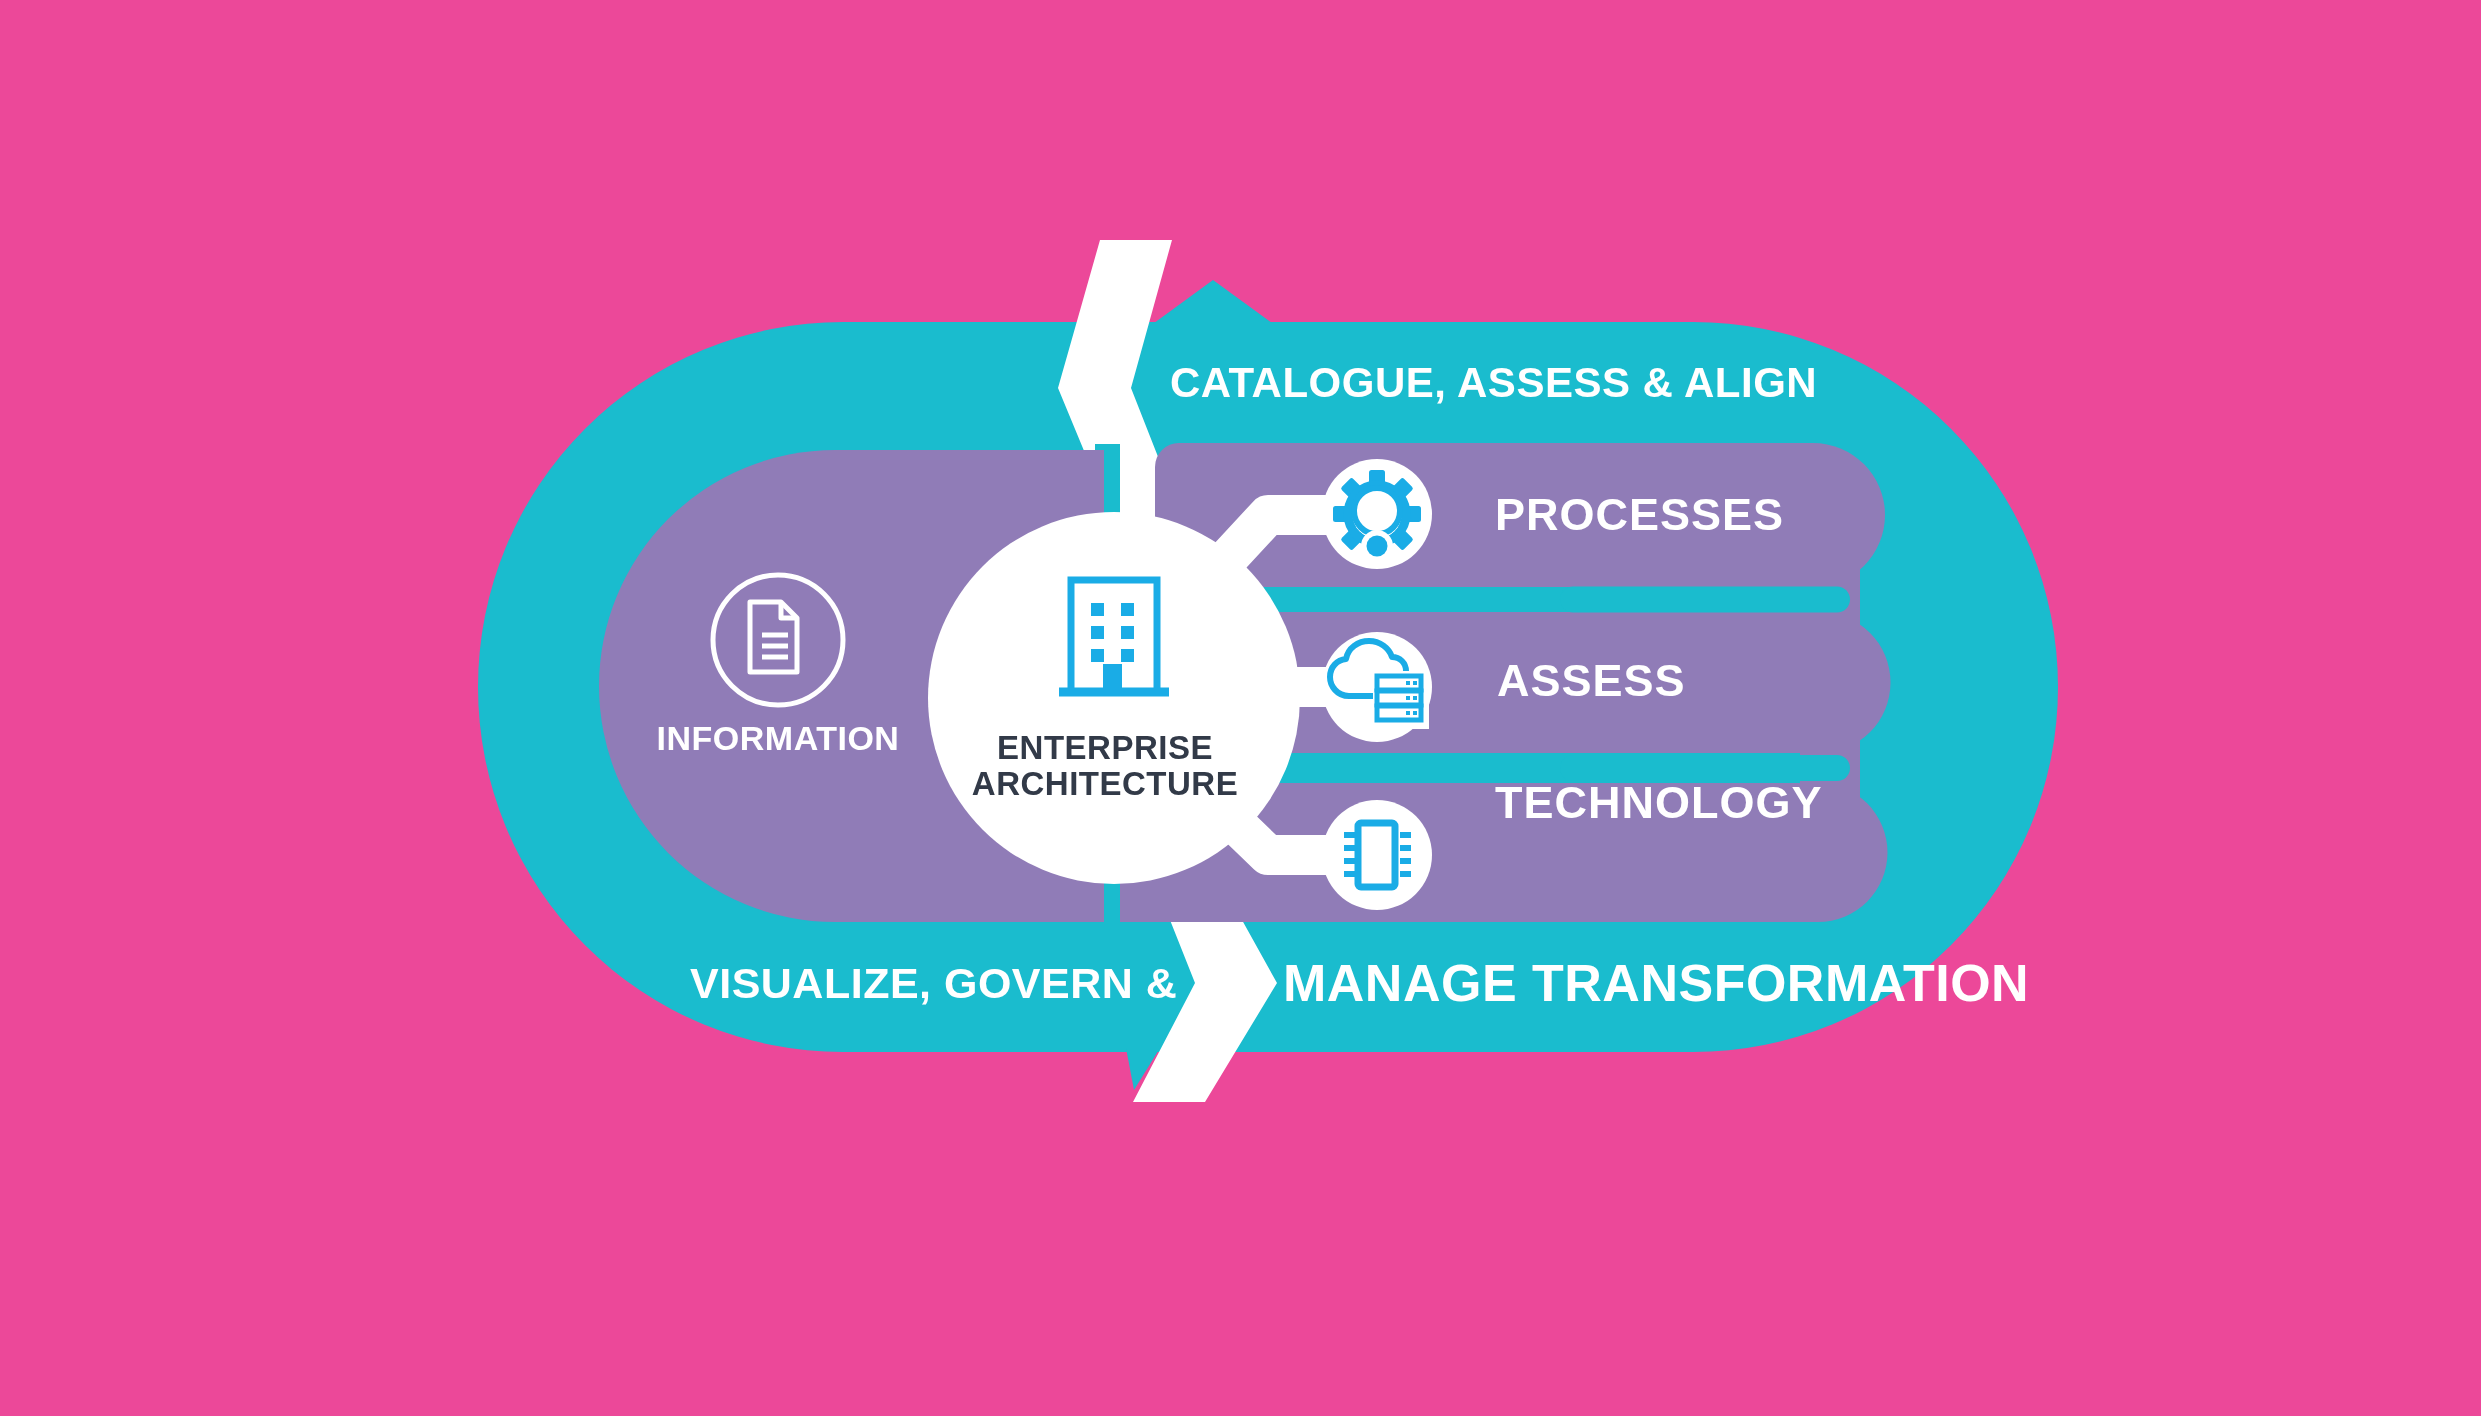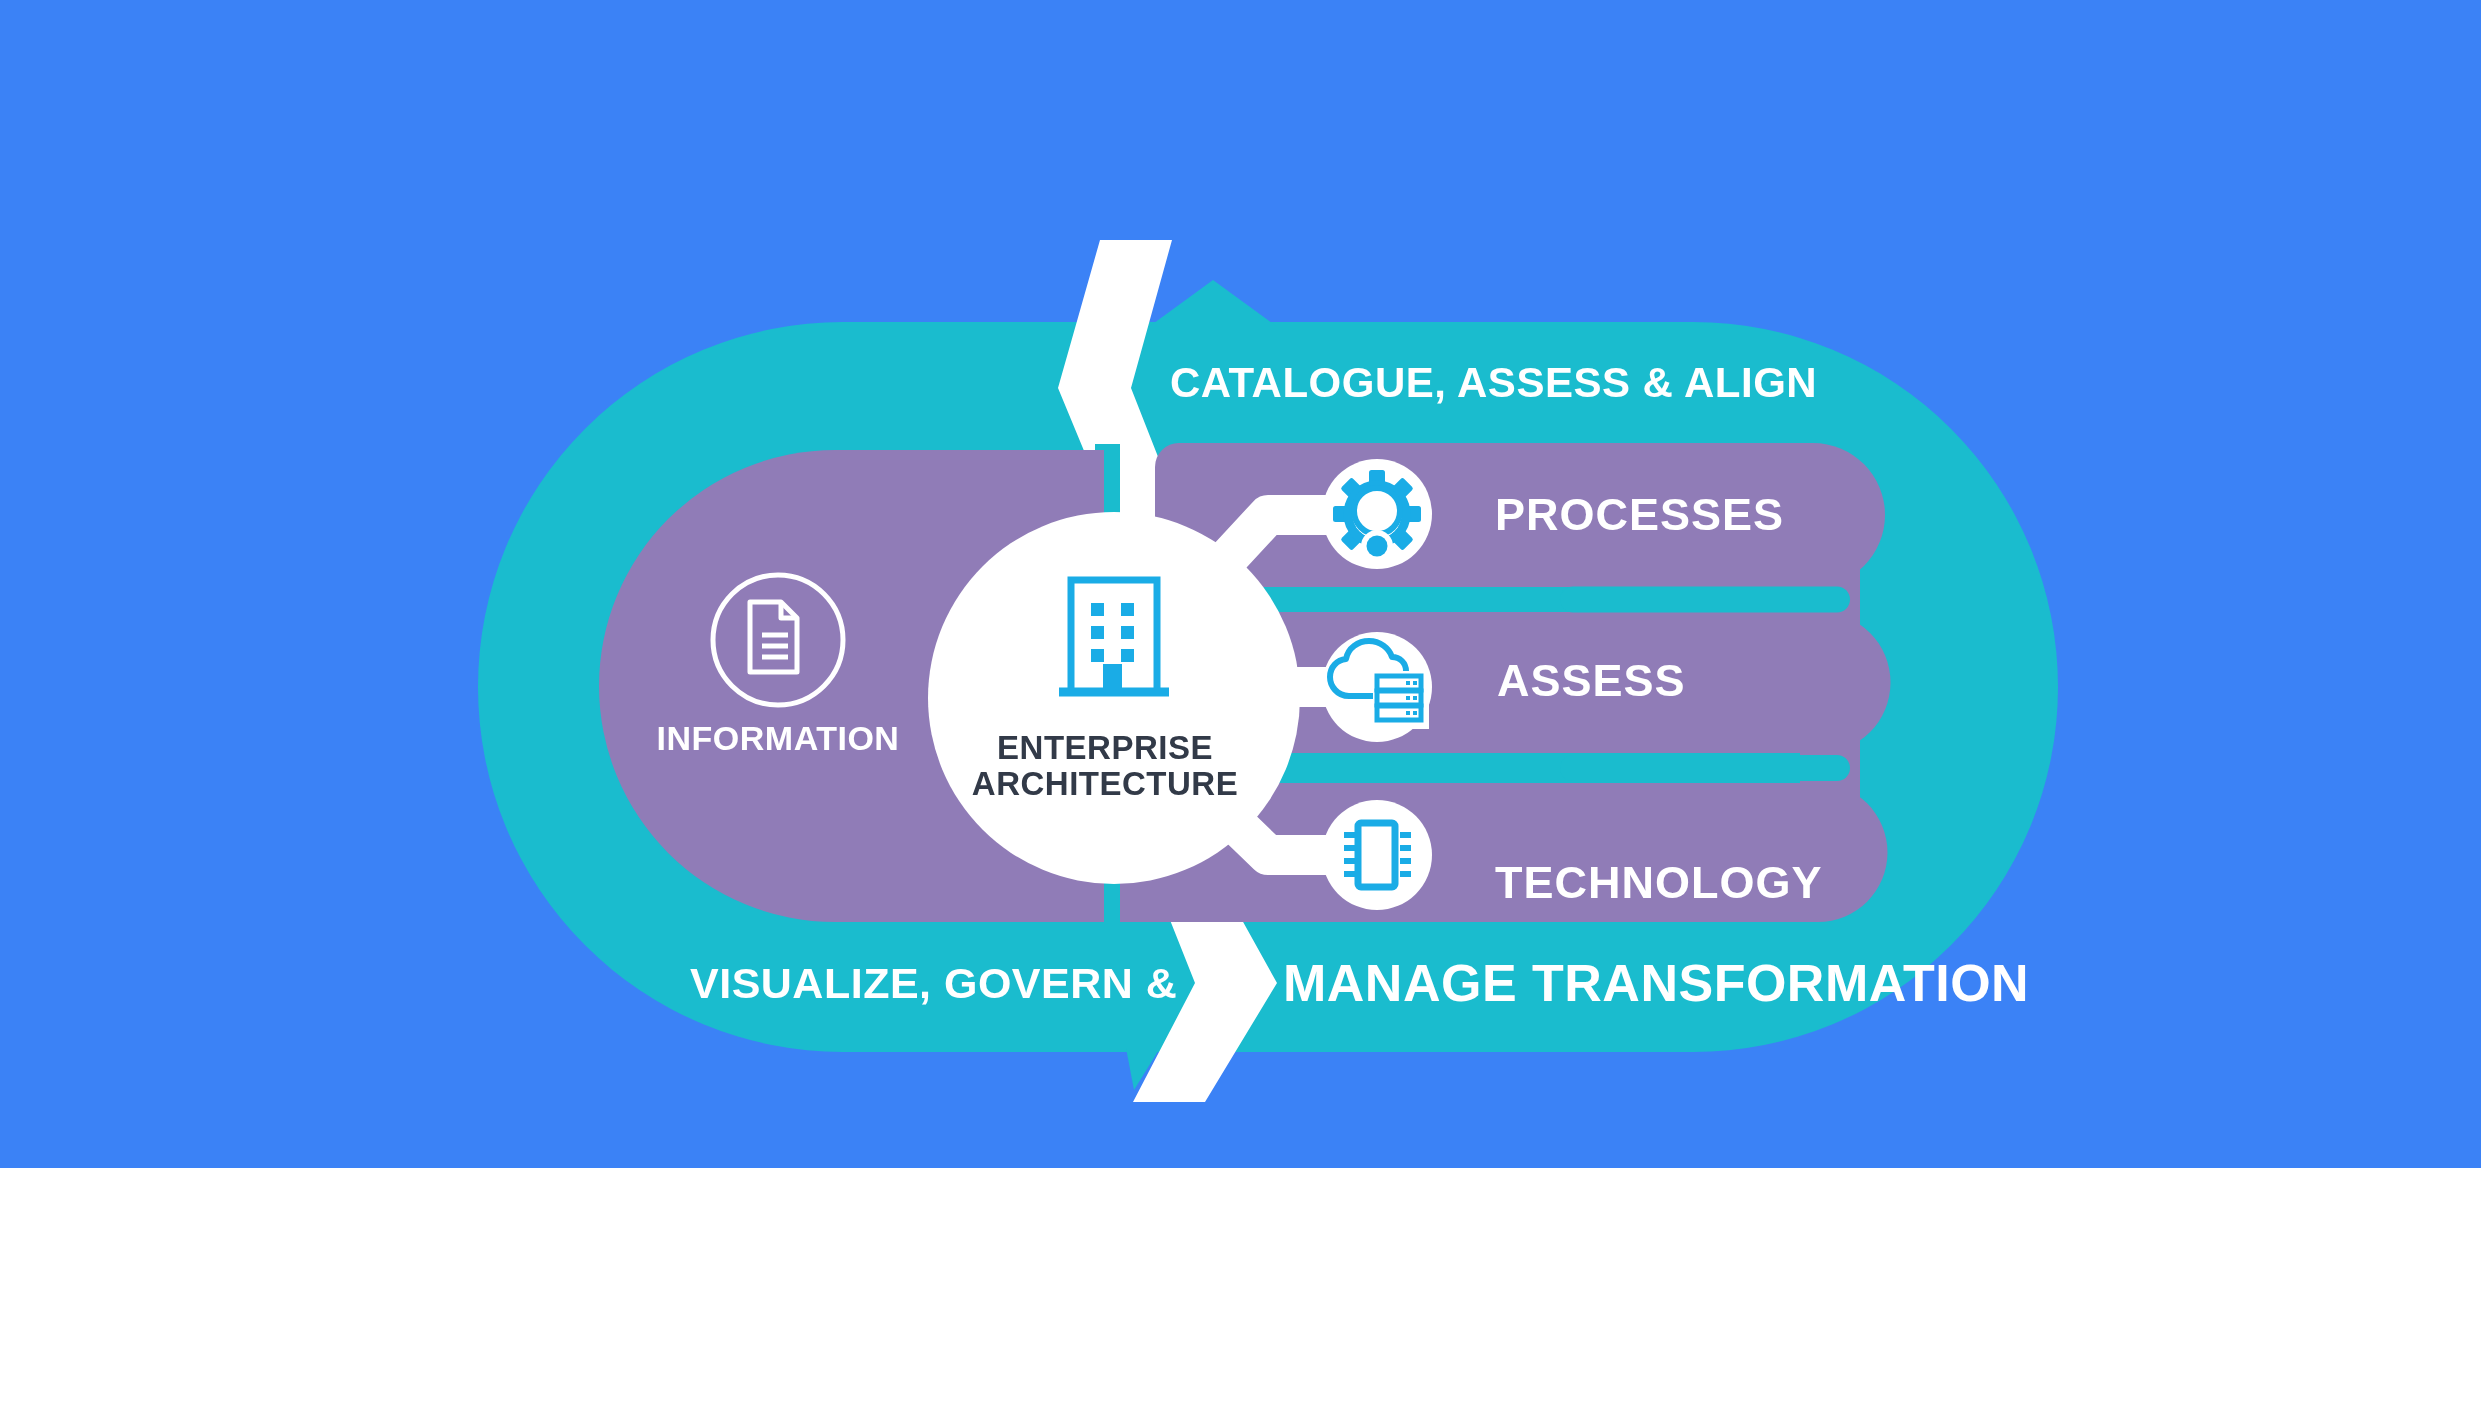--- a/index.html
+++ b/index.html
@@ -1,19 +1,19 @@
 <!DOCTYPE html>
 <html><head>
 <meta charset="utf-8">
 <style>
   html,body{margin:0;padding:0;background:#ffffff;}
   .stage{
     position:relative;
-    width:2481px;height:1168px;
-    background:#3b82f6;
+    width:2481px;height:1416px;
+    background:#ec4899;
     overflow:hidden;
     font-family:"Liberation Sans", sans-serif;
   }
   .stage svg{position:absolute;left:0;top:0;}
   .lbl{
     position:absolute;
     color:#ffffff;
     font-weight:700;
     white-space:nowrap;
     letter-spacing:0.5px;
@@ -26,21 +26,21 @@
     left:955px;top:716px;width:300px;
     text-align:center;
     color:#323A48;
     font-size:33px;line-height:36px;font-weight:700;
     letter-spacing:0.5px;
     margin-top:14px;
   }
   .pos-top{left:1170px;top:362px;}
   .pos-proc{left:1495px;top:492px;}
   .pos-sys{left:1497px;top:658px;}
-  .pos-tech{left:1495px;top:860px;}
+  .pos-tech{left:1495px;top:780px;}
   .pos-info{left:778px;top:718px;}
   .pos-visualize{left:690px;top:962px;width:480px;font-size:43px;line-height:43px;}
   .pos-manage{left:1283px;top:954px;font-size:52px;line-height:43px;margin-top:8px;}
 </style>
 </head>
 <body>
 
 <div class="stage">
 
   <svg width="2481" height="1416" viewBox="0 0 2481 1416">

